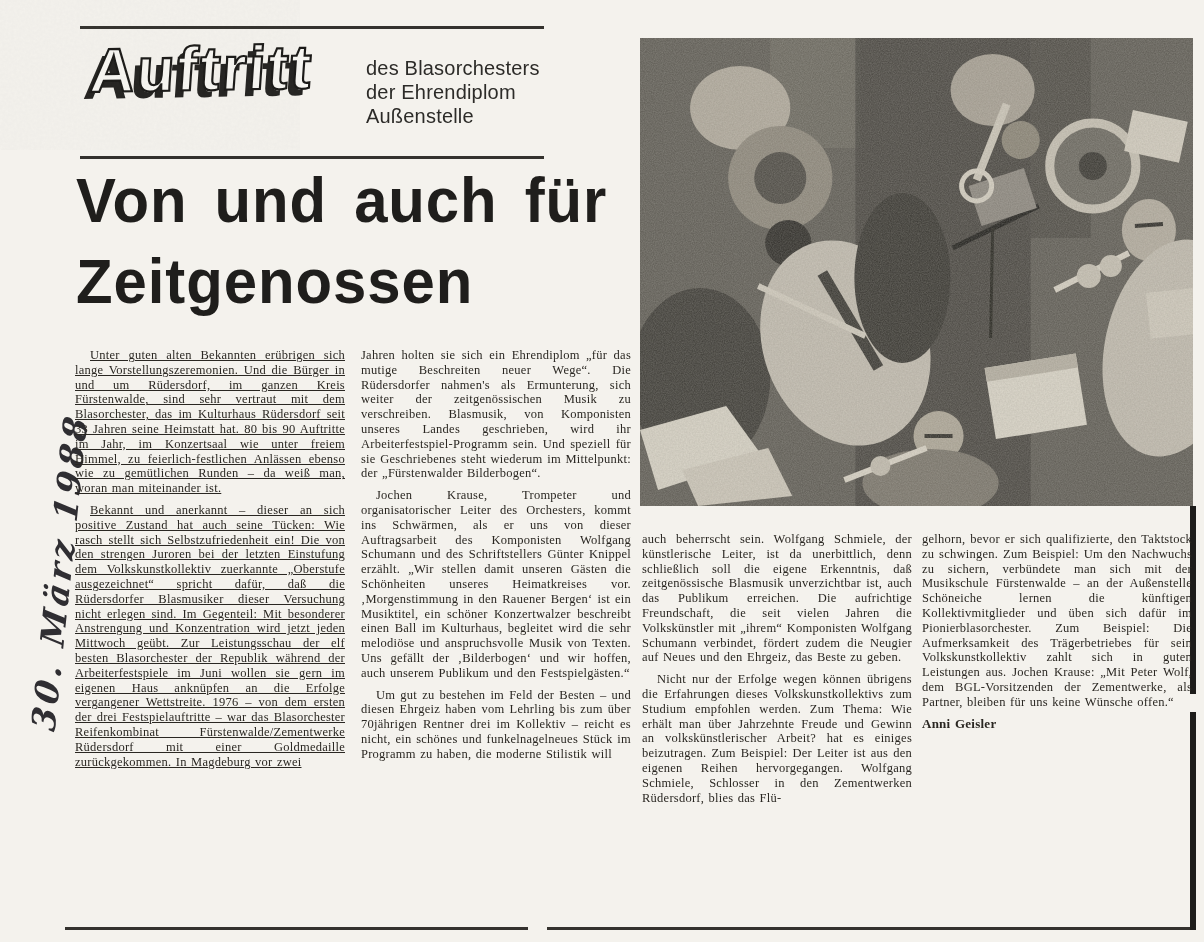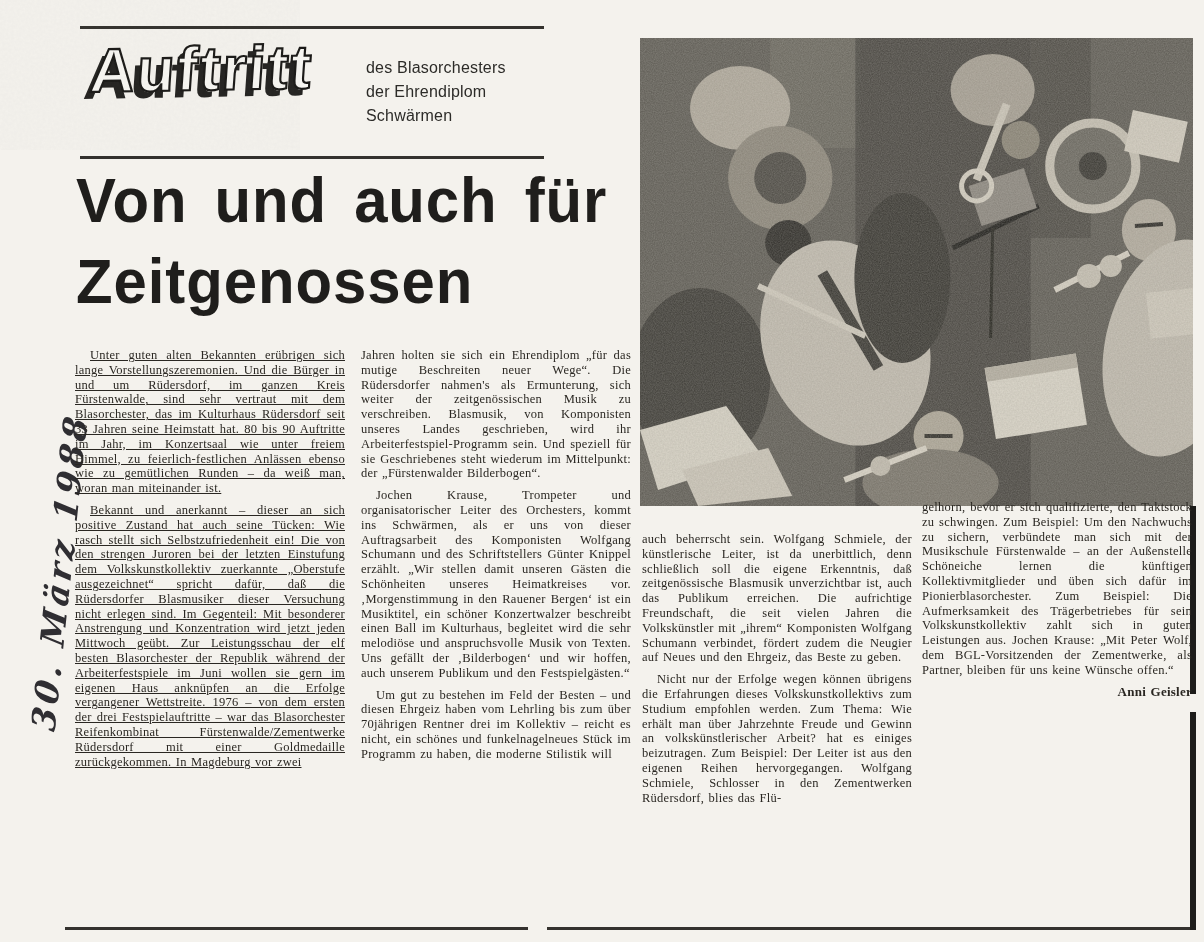--- a/index.html
+++ b/index.html
@@ -22,21 +22,21 @@
   .kicker-title{
     position:absolute;left:88px;top:40px;
     font-family:"Liberation Sans",sans-serif;font-weight:bold;
     font-size:62px;letter-spacing:2px;line-height:1;
     color:#f7f6f2;-webkit-text-stroke:2.2px #1b1a18;
     text-shadow:-6px 7px 0 #242321;
     transform:skewX(-5deg) rotate(-1deg);transform-origin:left bottom;
   }
   .kicker-sub{
     position:absolute;left:366px;top:56px;
-    font-family:"Liberation Sans",sans-serif;font-size:16px;
+    font-family:"Liberation Sans",sans-serif;font-size:20px;
     line-height:24px;color:#2c2b28;letter-spacing:.2px;
   }
   
   .headline{
     position:absolute;left:76px;top:160px;margin:0;
     font-family:"Liberation Sans",sans-serif;font-weight:bold;
     font-size:63px;line-height:81px;letter-spacing:1px;word-spacing:10px;
     color:#1f1e1c;transform:scaleX(0.95);transform-origin:left top;
     white-space:nowrap;
   }
@@ -50,22 +50,22 @@
   .col{
     position:absolute;width:270px;text-align:justify;
     font-size:12.5px;line-height:14.8px;letter-spacing:.25px;word-spacing:1px;
     overflow:hidden;z-index:2;
   }
   .col p{margin:0 0 7px 0;}
   .col p.indent{text-indent:15px;}
   .col1{left:75px;top:348px;max-height:582px;text-decoration:underline;}
   .col2{left:361px;top:348px;max-height:582px;}
   .col3{left:642px;top:532px;max-height:398px;}
-  .col4{left:922px;top:500px;max-height:398px;}
-  .byline{font-weight:bold;text-align:right;font-size:13px;margin-top:10px;}
+  .col4{left:922px;top:532px;max-height:398px;}
+  .byline{font-weight:bold;text-align:left;font-size:13px;margin-top:10px;}
   
   .rule-bottom-left{left:65px;top:927px;width:463px;height:3px;}
   .rule-bottom-right{left:547px;top:927px;width:649px;height:3px;}
   .edge-bar{position:absolute;left:1190px;width:6px;background:#1d1c1a;}
   .edge-bar.seg1{top:506px;height:188px;}
   .edge-bar.seg2{top:712px;height:218px;}
   
   .paper-grain{position:absolute;inset:0;z-index:3;pointer-events:none;opacity:.5;}
 </style>
 </head>
@@ -73,21 +73,21 @@
 
 <div id="page">
 
   <div class="hw-date">30. März 1988</div>
 
   <div class="rule rule-top"></div>
   <div class="kicker-title">Auftritt</div>
   <div class="kicker-sub">
     <div>des Blasorchesters</div>
     <div>der Ehrendiplom</div>
-    <div>Schwärmen</div>
+    <div>Außenstelle</div>
   </div>
   <div class="rule rule-mid"></div>
 
   <h1 class="headline">
     <div>Von und auch für</div>
     <div>Zeitgenossen</div>
   </h1>
 
   <figure class="photo" role="img" aria-label="Musiker des Blasorchesters mit Trompeten und Notenständern bei der Probe, von oben fotografiert">
     <svg viewBox="0 0 552 468" width="100%" height="100%" preserveAspectRatio="none" aria-hidden="true">

